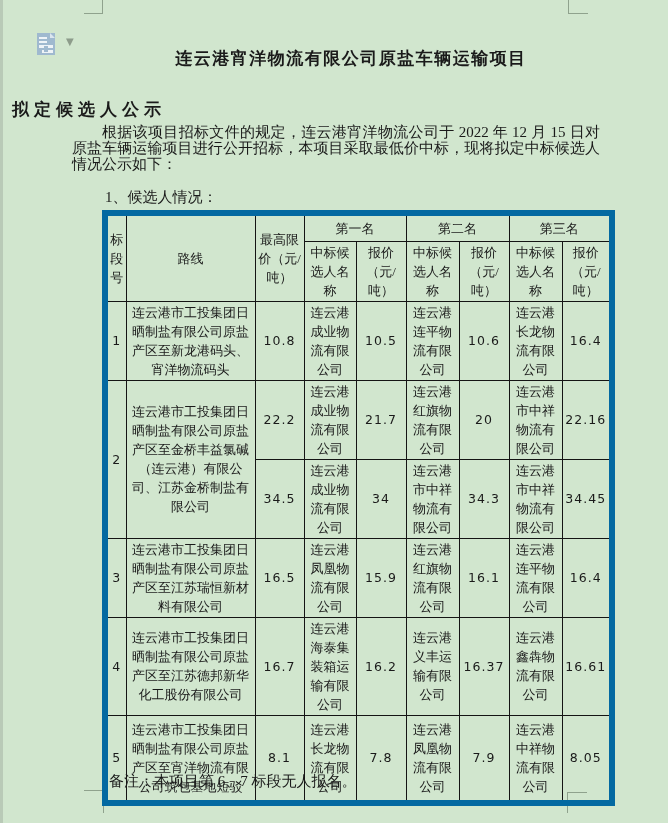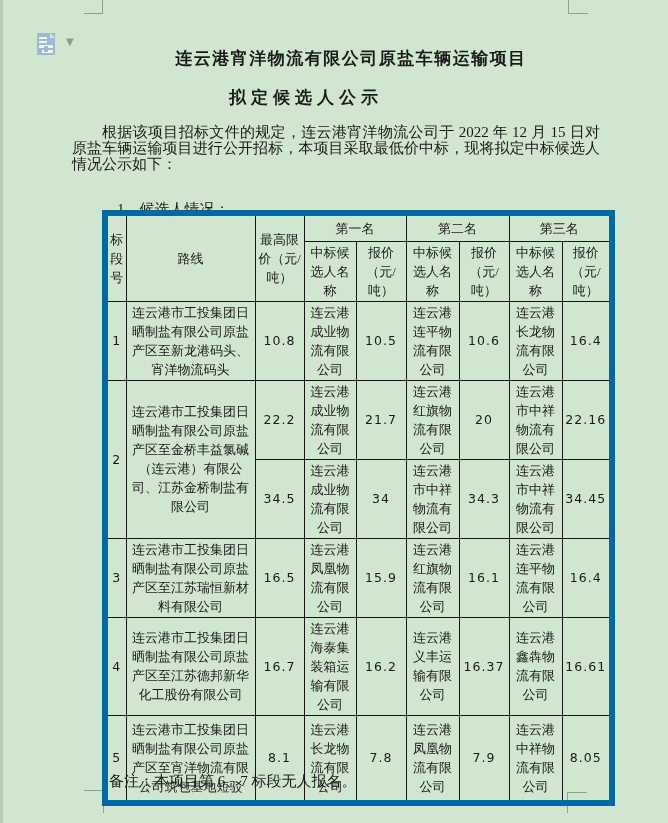--- a/index.html
+++ b/index.html
@@ -20,29 +20,29 @@
   
   .paste-widget{position:absolute;left:36px;top:31px;width:44px;height:28px;cursor:pointer;}
   .paste-icon{position:absolute;left:0;top:0;}
   .paste-caret{position:absolute;left:30px;top:6px;font-size:10px;color:#8d9c8b;
     font-family:"DejaVu Sans","Liberation Sans",sans-serif;line-height:10px;}
   .doc-title{
     position:absolute;left:0;top:30px;width:668px;margin:17px;
     text-align:center;font-size:17px;font-weight:bold;letter-spacing:1.5px;
   }
   .doc-subtitle{
-    position:absolute;left:0;top:86px;width:612px;margin:0;
-    text-align:center;font-size:17px;font-weight:bold;letter-spacing:5px;
+    position:absolute;left:0;top:86px;width:612px;margin:12px;
+    font-size:17px;font-weight:bold;letter-spacing:5px;
   }
   .body-par{
     position:absolute;left:72px;top:124px;width:528px;margin:0;
     font-size:15px;line-height:16px;text-align:justify;text-indent:2em;
   }
   .list-line{
-    position:absolute;left:72px;top:185px;width:528px;margin:12px;
+    position:absolute;left:72px;top:185px;width:528px;margin:0;
     font-size:15px;line-height:24px;text-indent:2.2em;
   }
   table.bids{
     position:absolute;left:102px;top:210px;
     border-collapse:collapse;table-layout:fixed;
     border:6px solid #0369a1;
   }
   table.bids th,table.bids td{
     border:1.5px solid #141414;
     text-align:center;vertical-align:middle;

